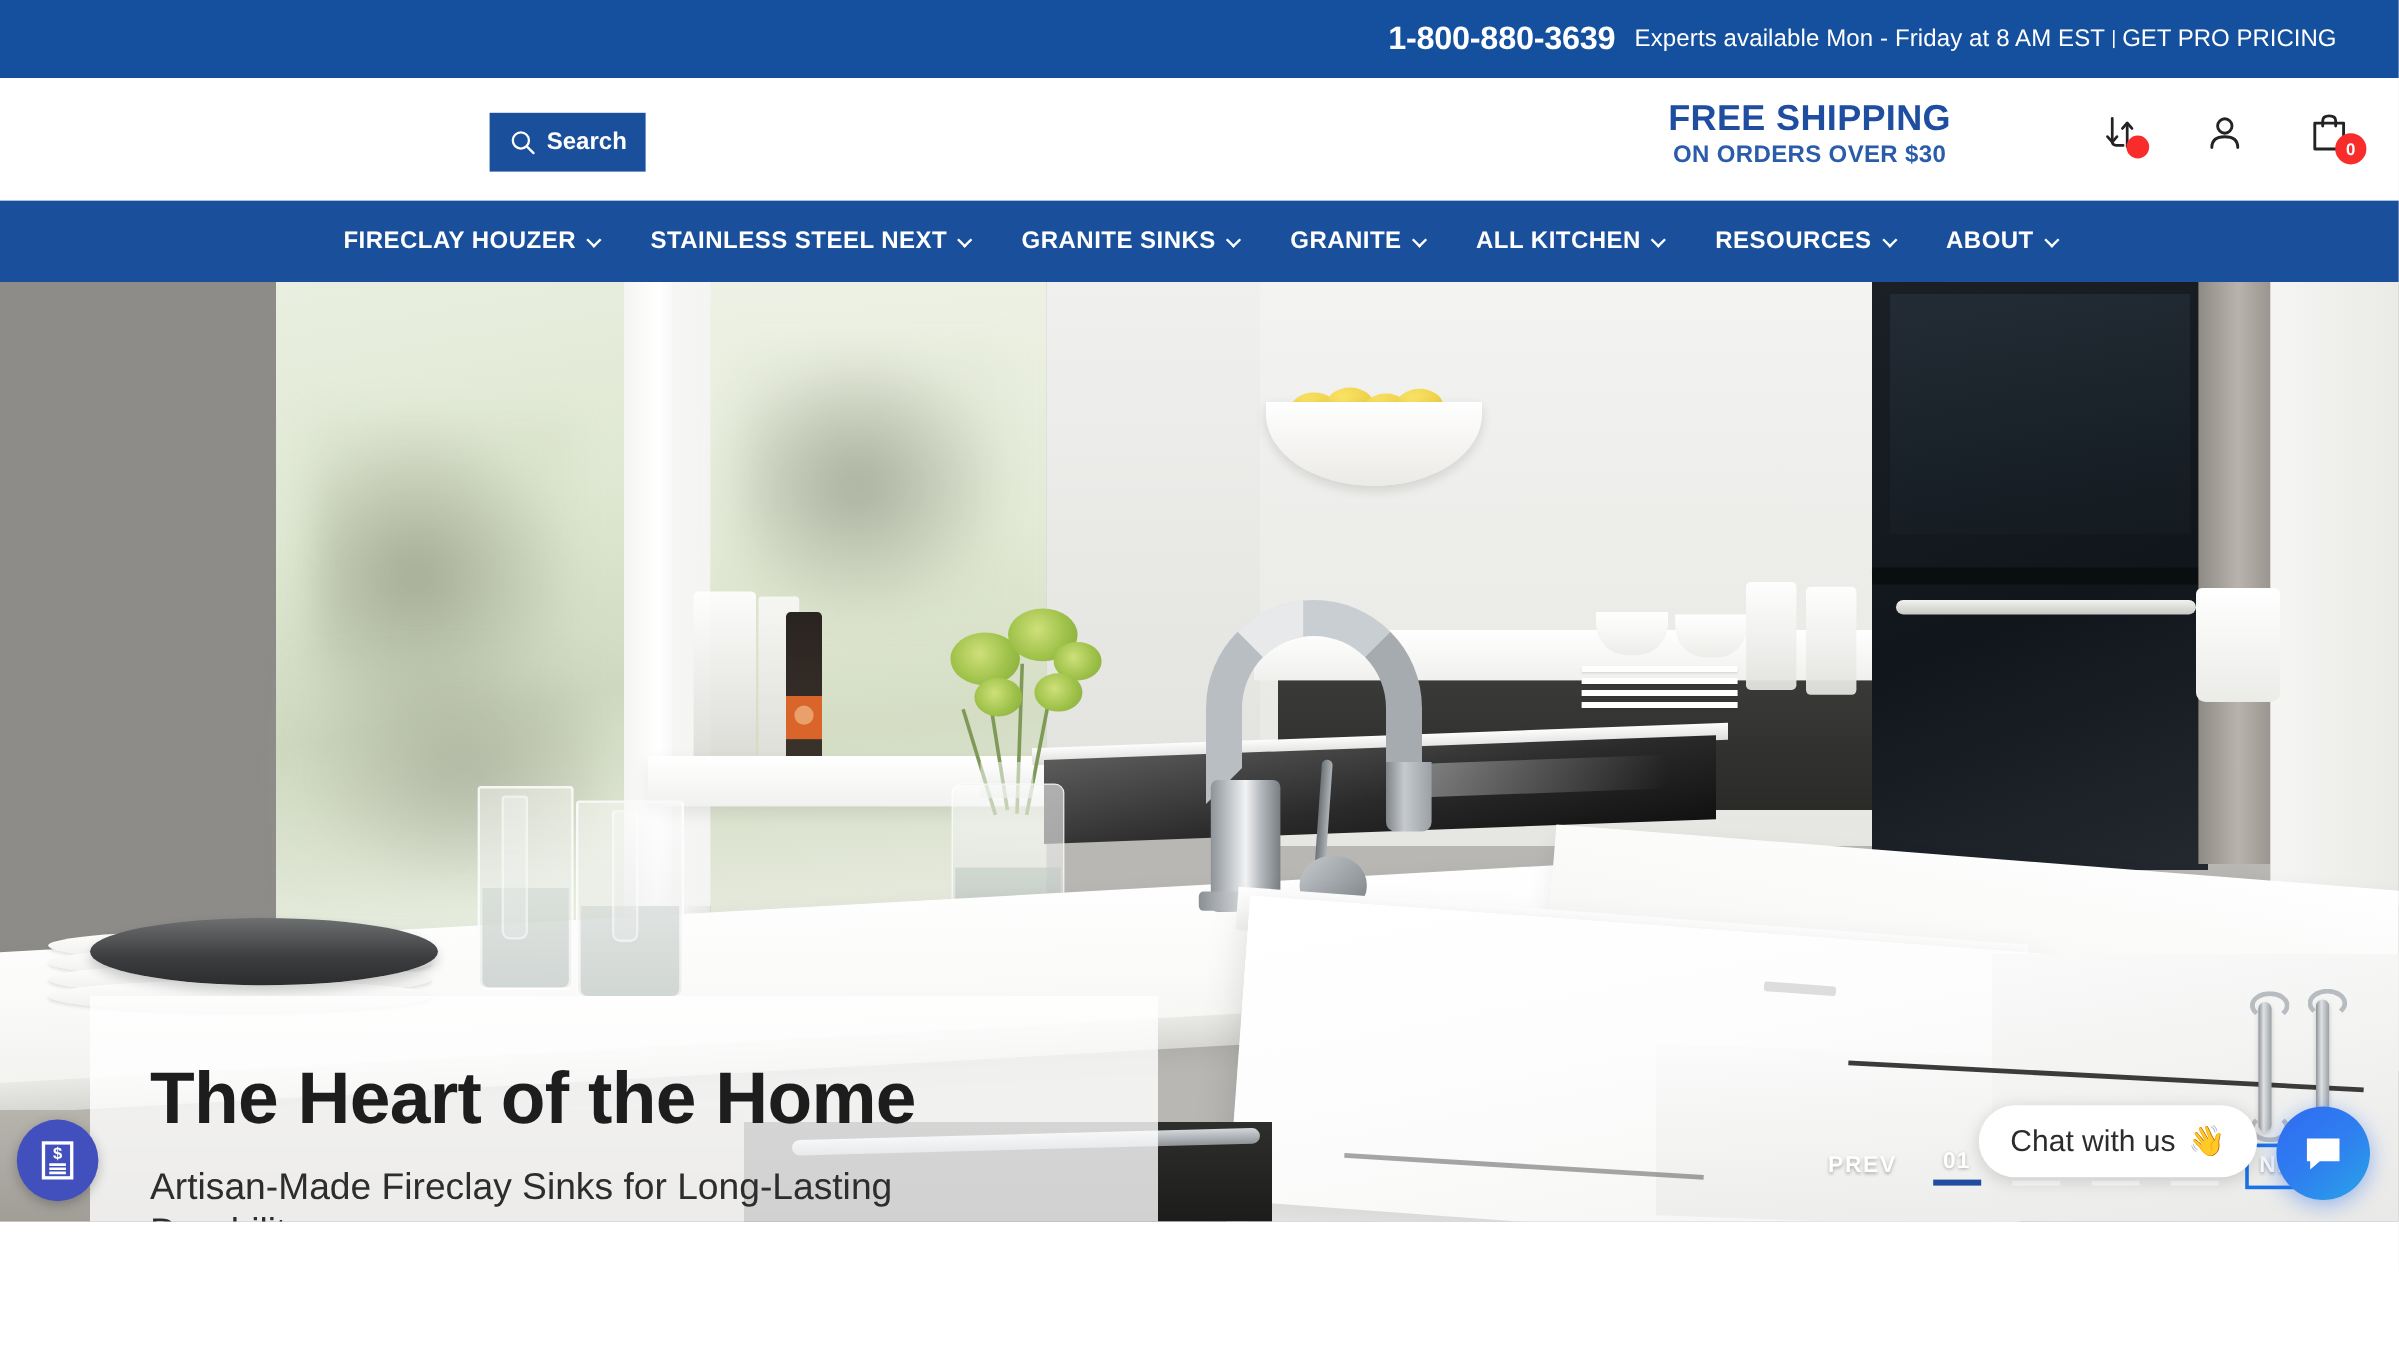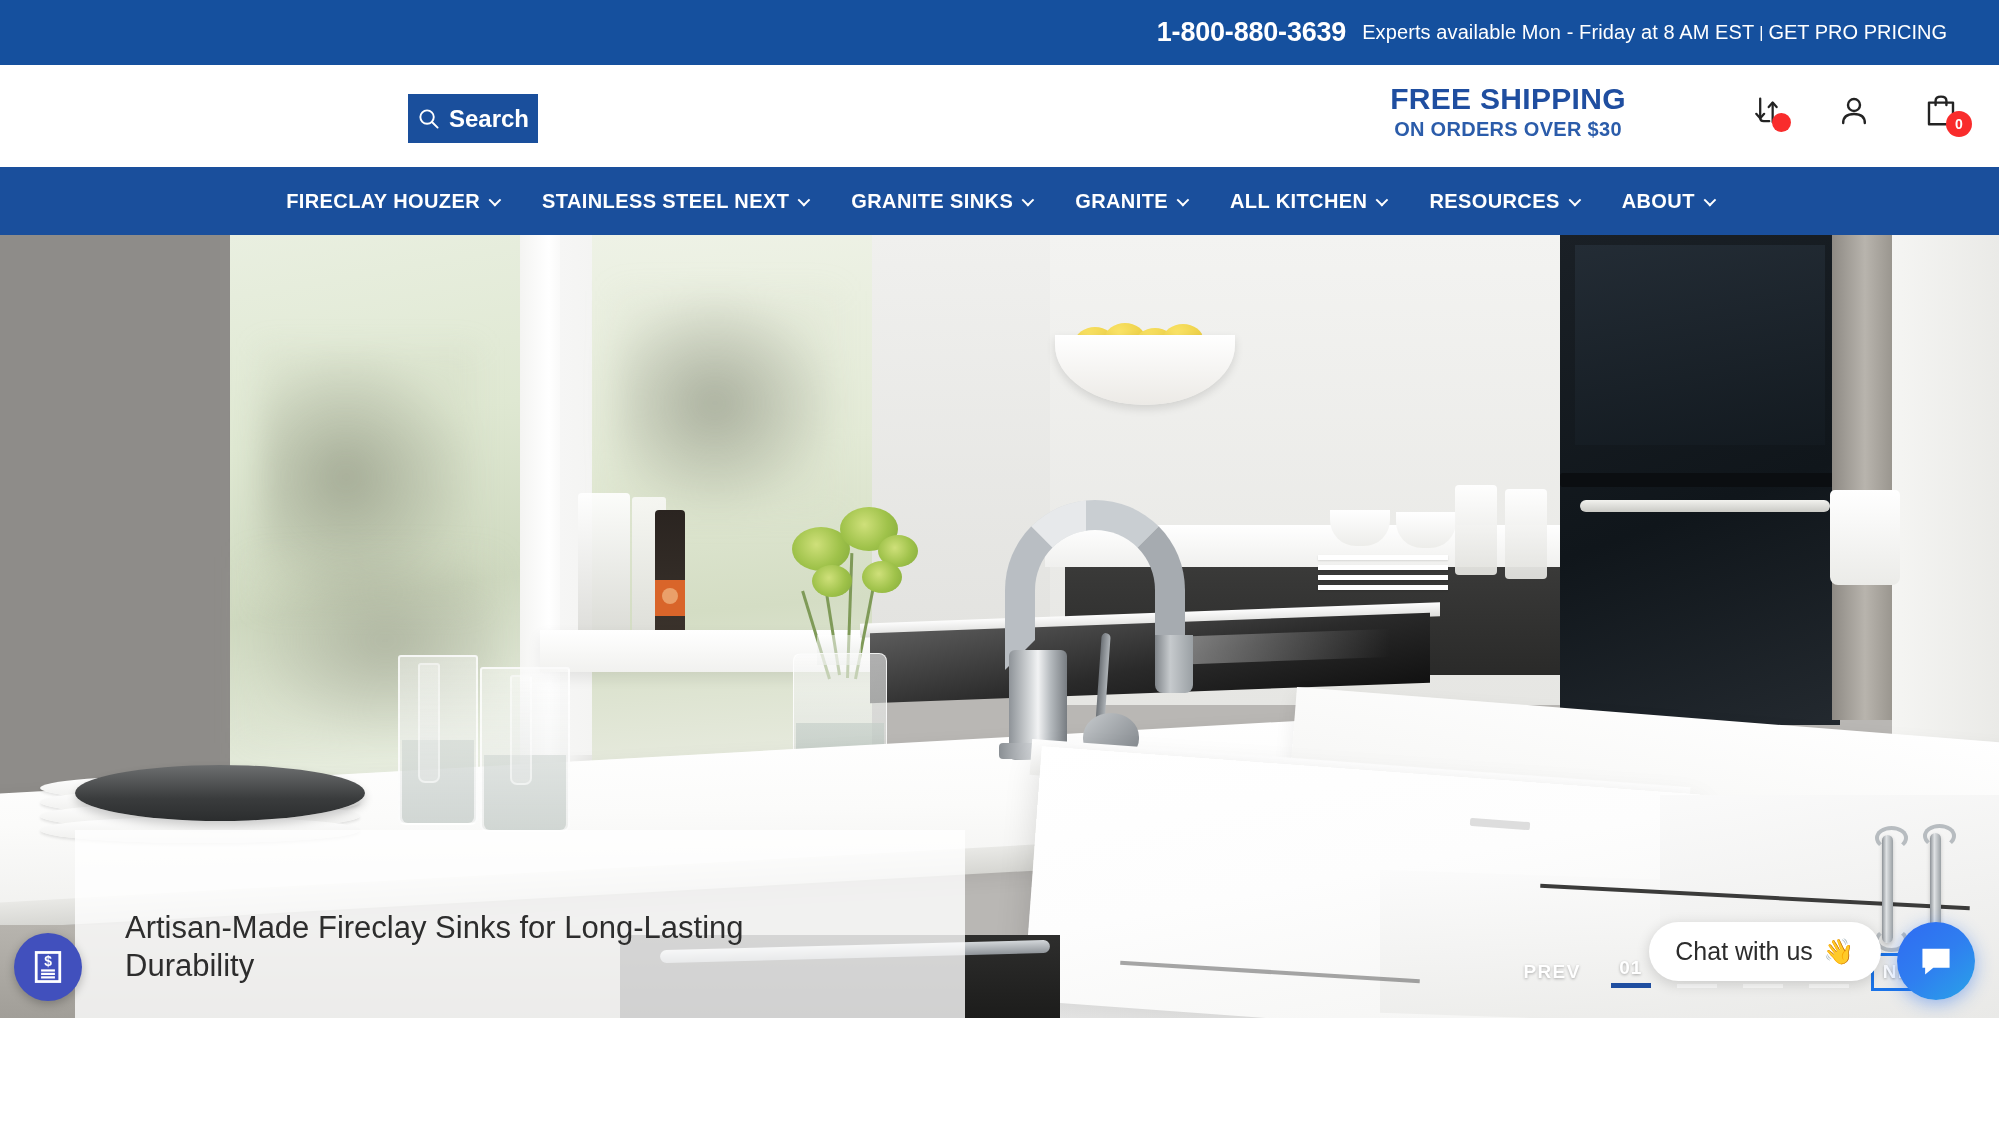--- a/index.html
+++ b/index.html
@@ -96,21 +96,21 @@
     background: #1a4f9c;
     border: none;
     color: #fff;
     display: flex;
     align-items: center;
     justify-content: center;
     gap: 9px;
     cursor: pointer;
     font-family: "Liberation Sans", sans-serif;
   }
-  .search-btn-label { font-size: 24px; font-weight: 600; }
+  .search-btn-label { font-size: 20px; font-weight: 600; }
 
   
   .promo {
     position: absolute;
     left: 1343px;
     top: 18px;
     width: 330px;
     text-align: center;
     line-height: 1.05;
   }
@@ -707,20 +707,21 @@
     <div class="towel-bar"></div>
     <div class="cab-right2"></div>
     <div class="cab-right"></div>
     <div class="cab-gap"></div>
     <div class="drawer-line"></div>
     <span class="handle" style="left:1882px;top:600px;"></span>
     <span class="handle" style="left:1930px;top:598px;"></span>
   </div>
 
   <div class="hero-card">
+    <div class="hero-title">The Heart of the Home</div>
     <div class="hero-sub">Artisan-Made Fireclay Sinks for Long-Lasting Durability</div>
 
   </div>
 
   <div class="carousel">
     <span class="car-prev">PREV</span>
     <span class="car-num active">01</span>
     <span class="car-num">02</span>
     <span class="car-num">03</span>
     <span class="car-num">04</span>

